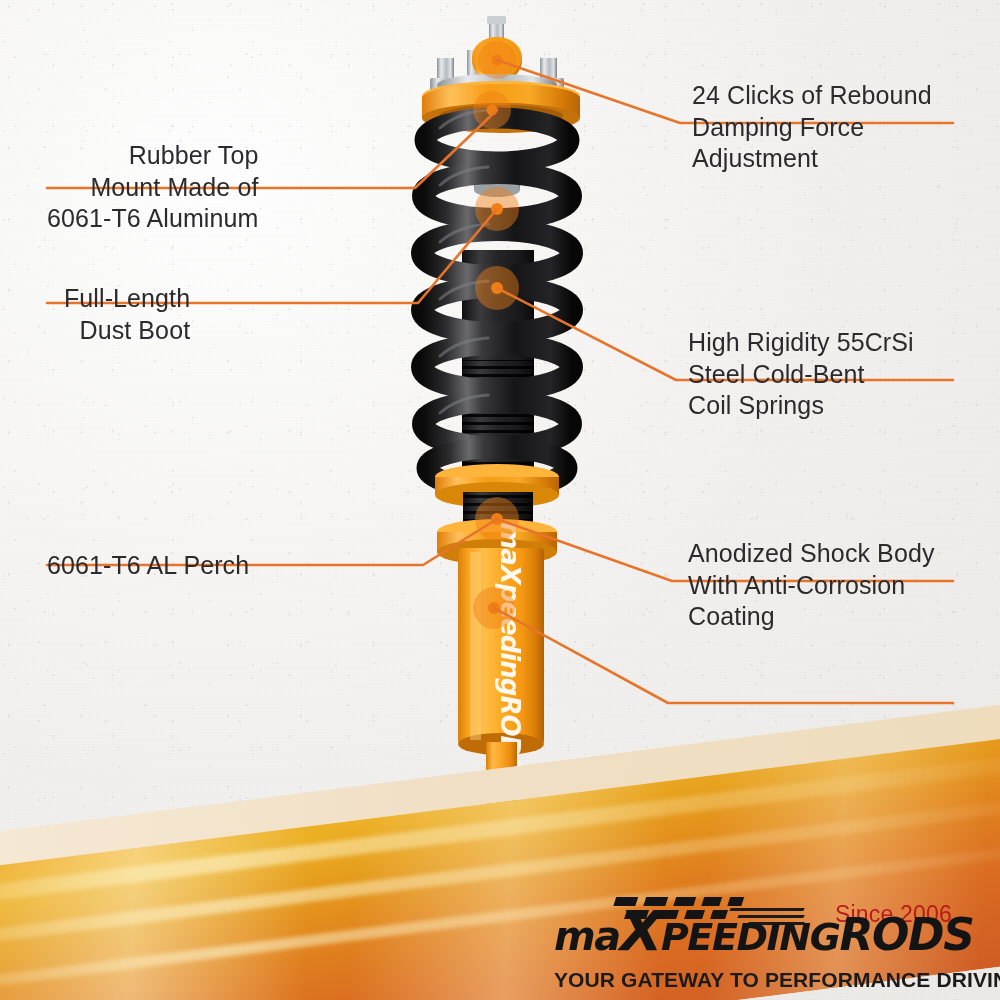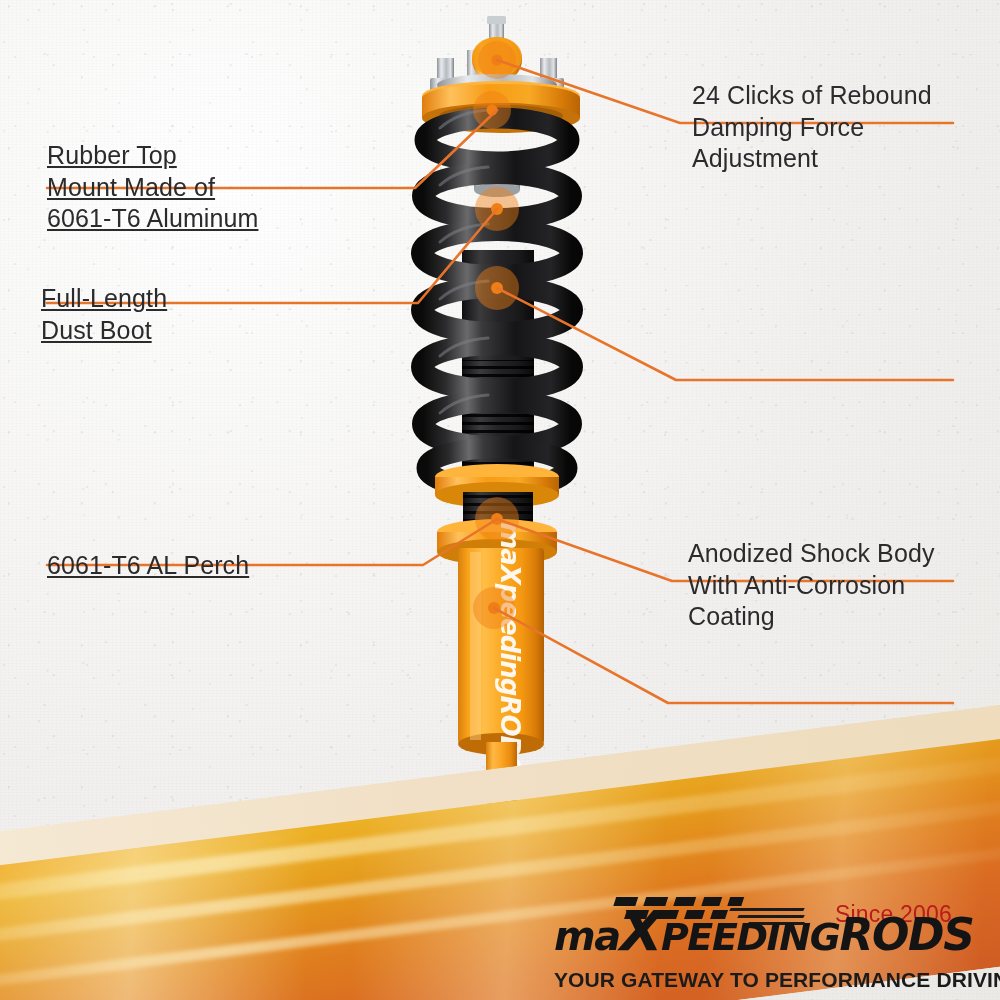--- a/index.html
+++ b/index.html
@@ -54,21 +54,21 @@
   
   .callout { position: absolute; }
   .callout .txt {
     font-size: 25px;
     line-height: 1.26;
     color: #2b2b2e;
     letter-spacing: .1px;
     font-weight: 400;
     white-space: pre-line;
   }
-  .callout.left  .txt { text-align: left; text-decoration: underline; }
+  .callout.left  .txt { text-align: right; }
   .callout.right .txt { text-align: left; }
 
   
   #connectors { position: absolute; inset: 0; pointer-events: none; }
 
   
   #product {
     position: absolute;
     left: 0; top: 0;
     width: 1000px; height: 1000px;
@@ -417,35 +417,40 @@
       <path d="M953 703 H668 L494 608"></path>
     </g>
   </svg>
 
   <div class="callout left" style="left:47px; top:140px;">
     <div class="txt">Rubber Top
 Mount Made of
 6061-T6 Aluminum</div>
   </div>
 
-  <div class="callout left" style="left:41px; top:283px;">
+  <div class="callout left" style="left:64px; top:283px;">
     <div class="txt">Full-Length
 Dust Boot</div>
   </div>
 
   <div class="callout left" style="left:47px; top:550px;">
     <div class="txt">6061-T6 AL Perch</div>
   </div>
 
   <div class="callout right" style="left:692px; top:80px; width:300px;">
     <div class="txt">24 Clicks of Rebound
 Damping Force
 Adjustment</div>
   </div>
 
+  <div class="callout right" style="left:688px; top:327px; width:300px;">
+    <div class="txt">High Rigidity 55CrSi
+Steel Cold-Bent
+Coil Springs</div>
+  </div>
 
   <div class="callout right" style="left:688px; top:538px; width:305px;">
     <div class="txt">Anodized Shock Body
 With Anti-Corrosion
 Coating</div>
   </div>
 
 
   <div id="footer">
     <div class="band band-cream"></div>

